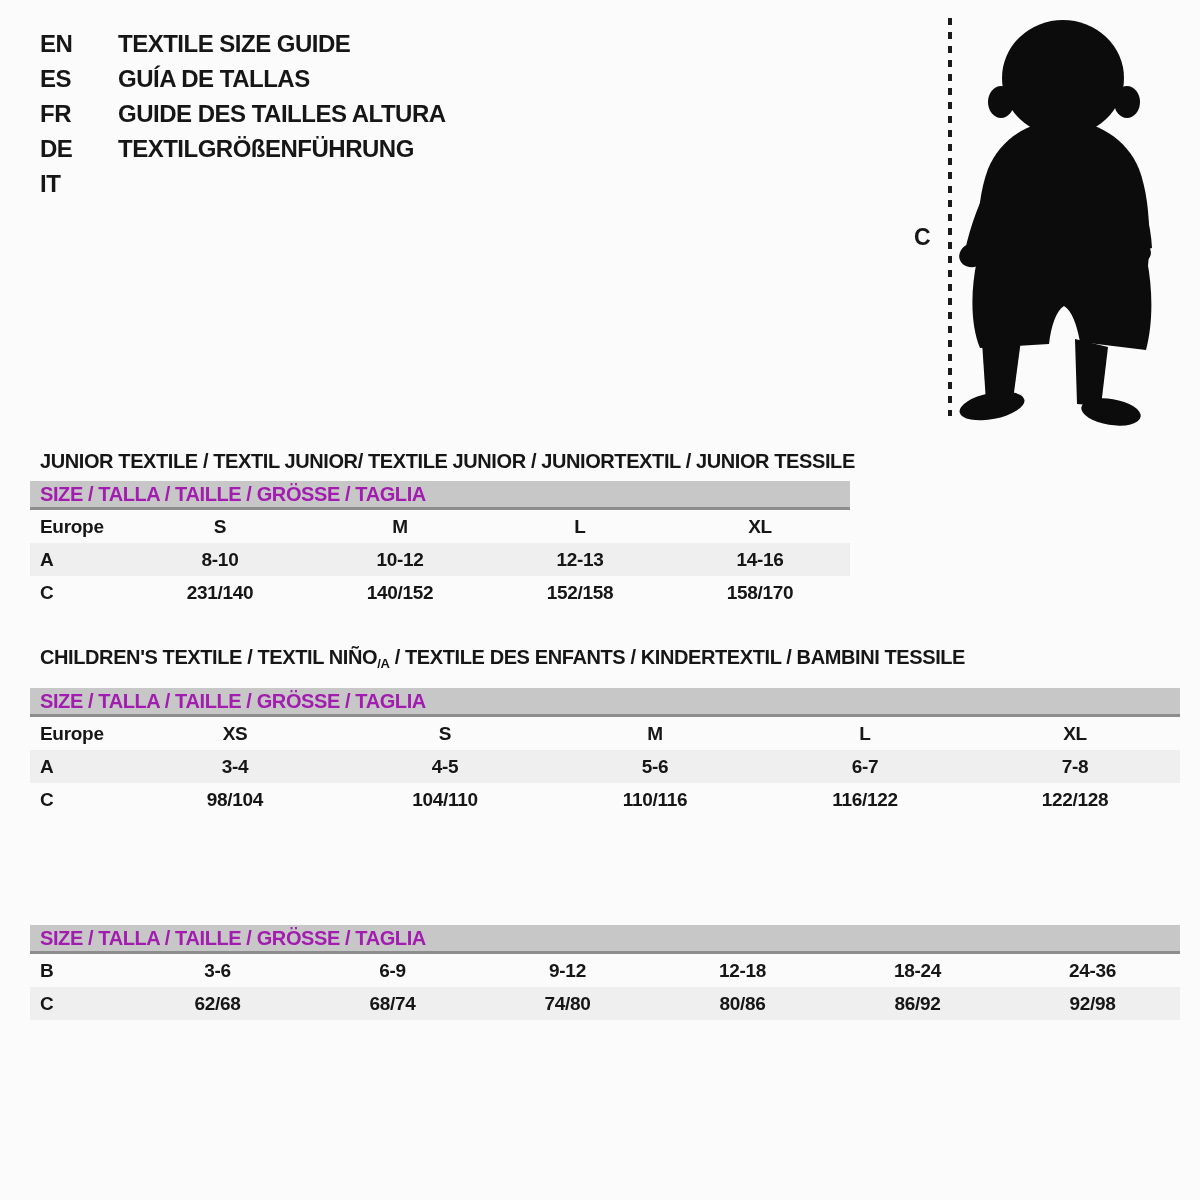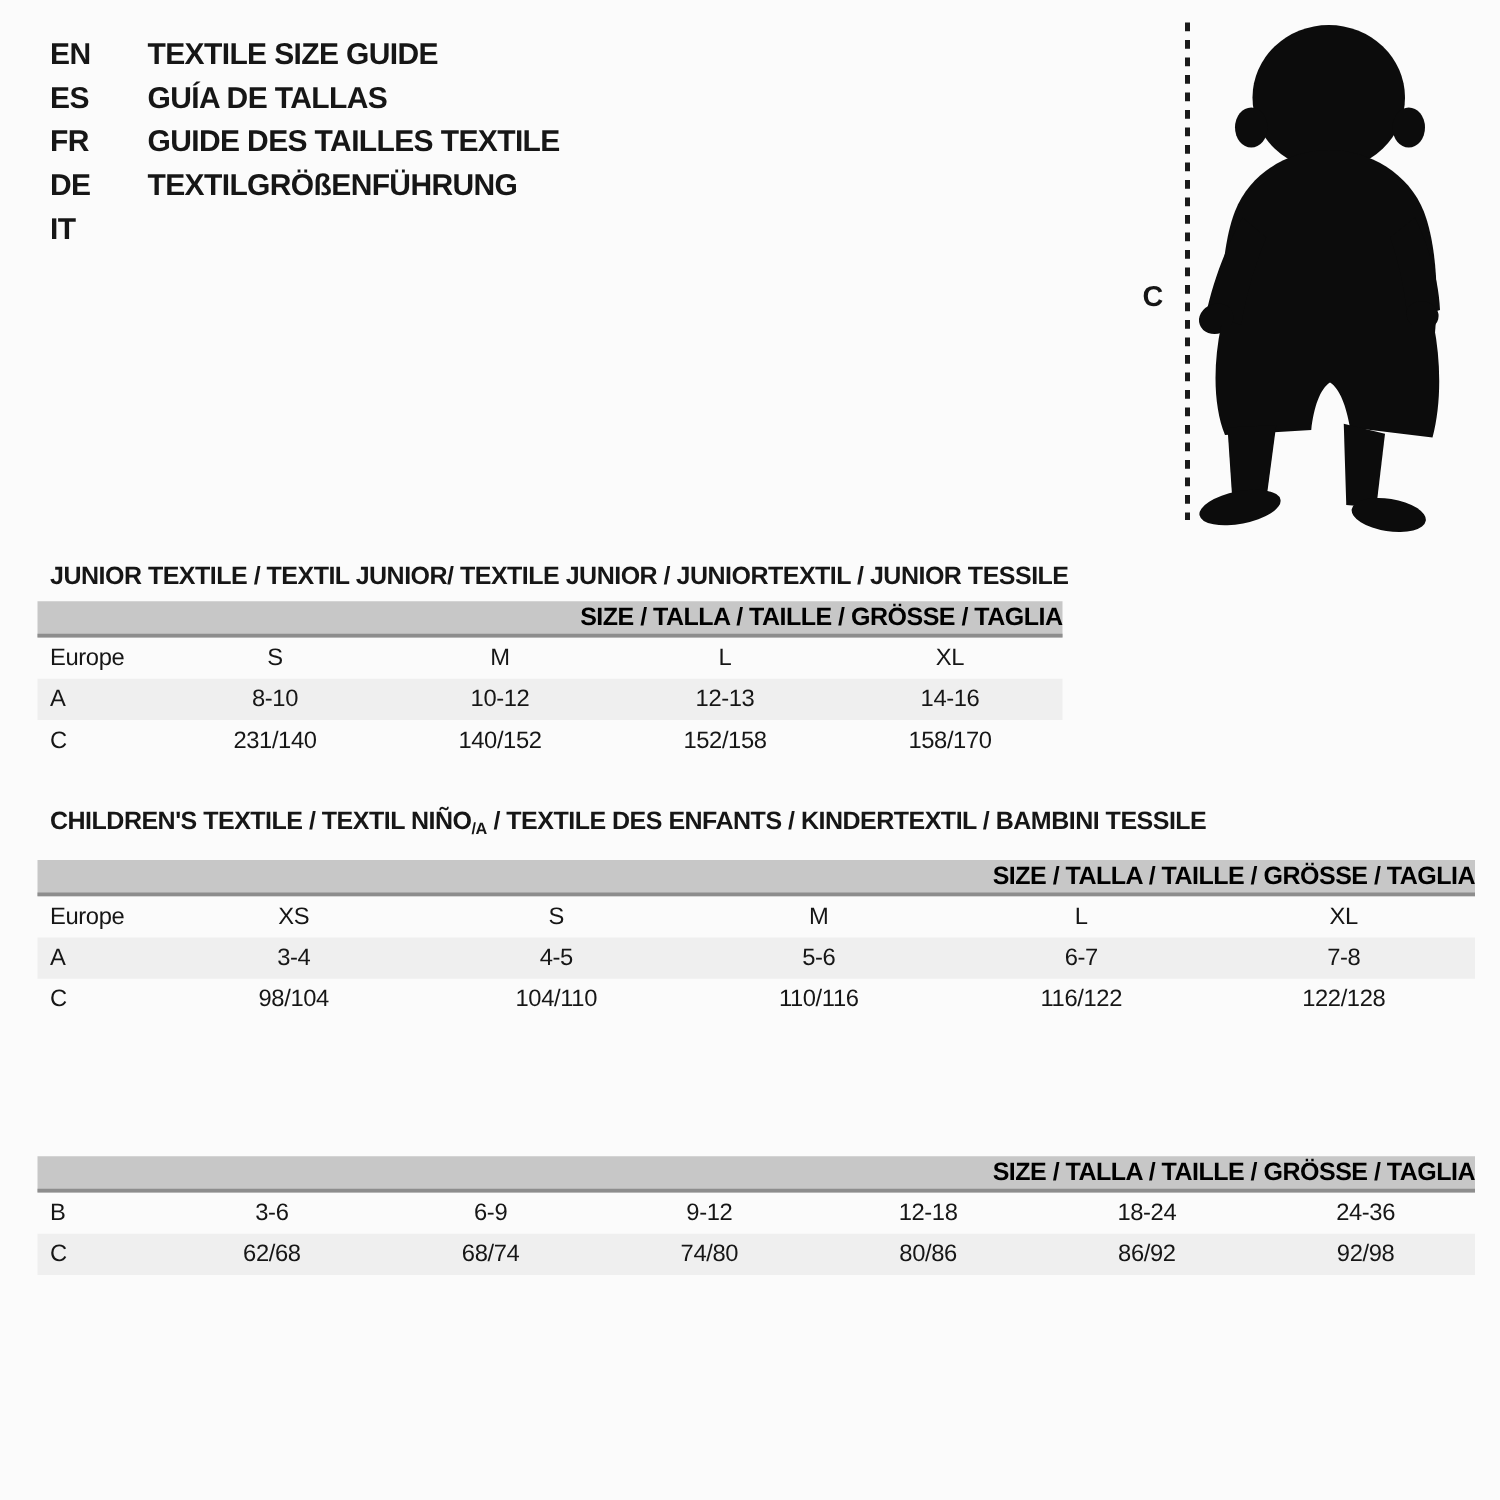--- a/index.html
+++ b/index.html
@@ -32,24 +32,24 @@
   .subscript { font-size:13px; vertical-align:-4px; letter-spacing:-0.3px; }
 
   
   .size-table { position:absolute; left:30px; }
   #junior-table   { top:481px; width:820px;  }
   #children-table { top:688px; width:1150px; }
   #babies-table   { top:925px; width:1150px; }
   .table-header {
     height:26px; line-height:27px; background:#c7c7c7;
     border-bottom:3px solid #8d8d8d; padding-left:10px;
-    font-size:20px; font-weight:bold; letter-spacing:-0.4px; color:#000000;text-align:right;
+    font-size:20px; font-weight:bold; letter-spacing:-0.4px; color:#a21caf;
   }
   .trow { display:flex; height:33px; align-items:center;
-          font-size:19px; font-weight:normal; letter-spacing:-0.3px; }
+          font-size:19px; font-weight:bold; letter-spacing:-0.3px; }
   .trow.shaded { background:#efefef; }
   .tlabel { width:100px; padding-left:10px; box-sizing:border-box; }
   .tcell  { flex:1; text-align:center; }
 
   
   .legend { position:absolute; top:1066px; left:40px; }
   .legend-line { height:34px; line-height:34px;
                  font-size:19px; font-weight:bold; letter-spacing:-0.4px; }
 </style>
 </head>
@@ -61,21 +61,21 @@
     <div class="lang-row">
       <span class="lang-code">EN</span>
       <span class="lang-label">TEXTILE SIZE GUIDE</span>
     </div>
     <div class="lang-row">
       <span class="lang-code">ES</span>
       <span class="lang-label">GUÍA DE TALLAS</span>
     </div>
     <div class="lang-row">
       <span class="lang-code">FR</span>
-      <span class="lang-label">GUIDE DES TAILLES TEXTILE</span>
+      <span class="lang-label">GUIDE DES TAILLES ALTURA</span>
     </div>
     <div class="lang-row">
       <span class="lang-code">DE</span>
       <span class="lang-label">TEXTILGRÖßENFÜHRUNG</span>
     </div>
     <div class="lang-row">
       <span class="lang-code">IT</span>
     </div>
   </div>
 

